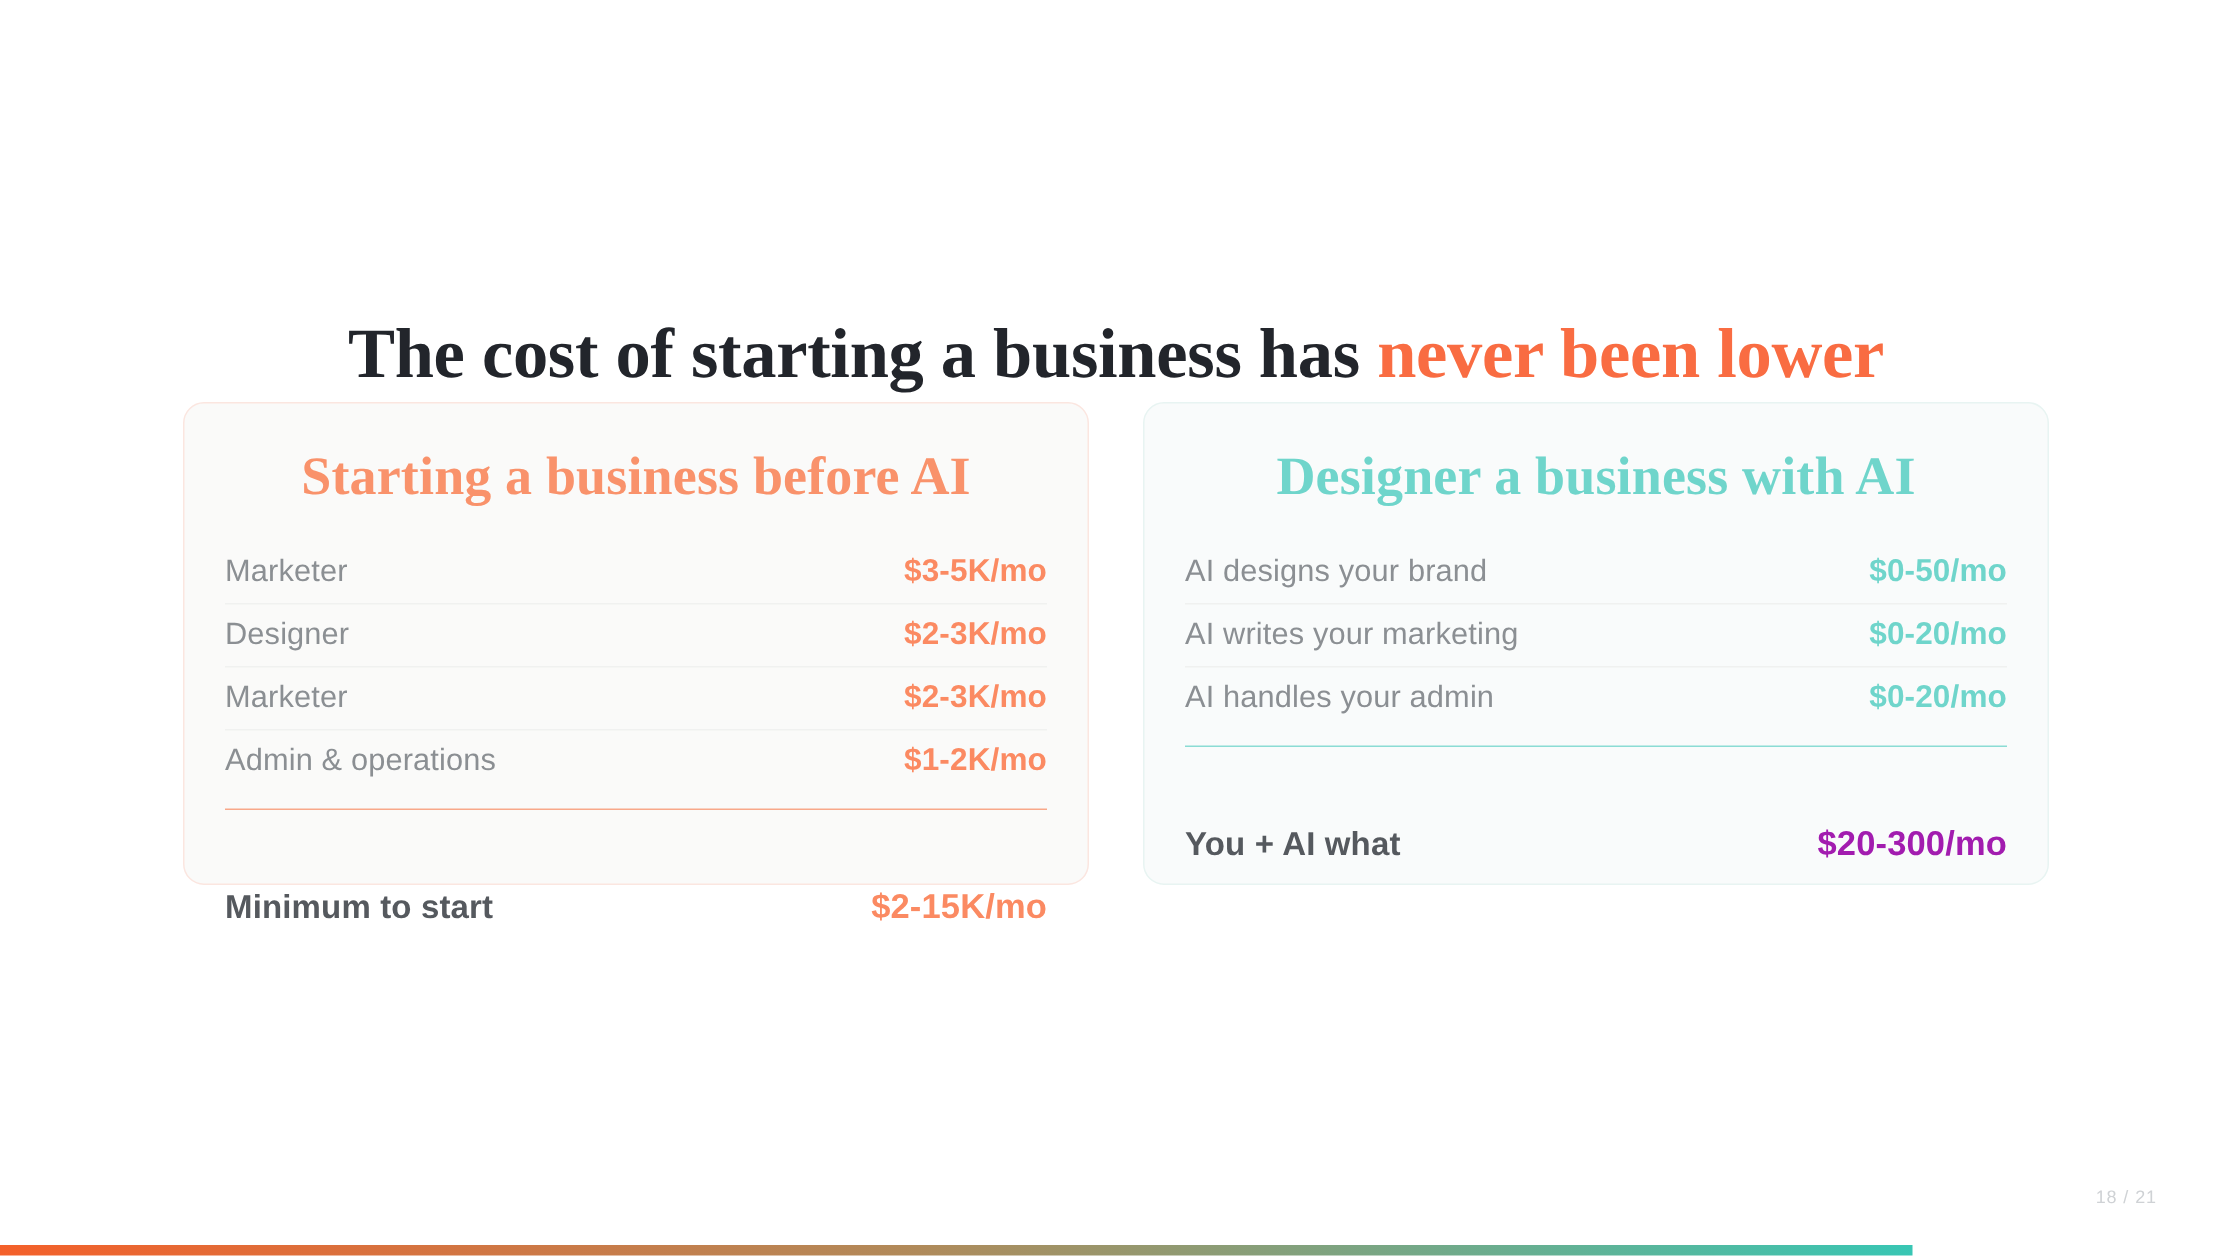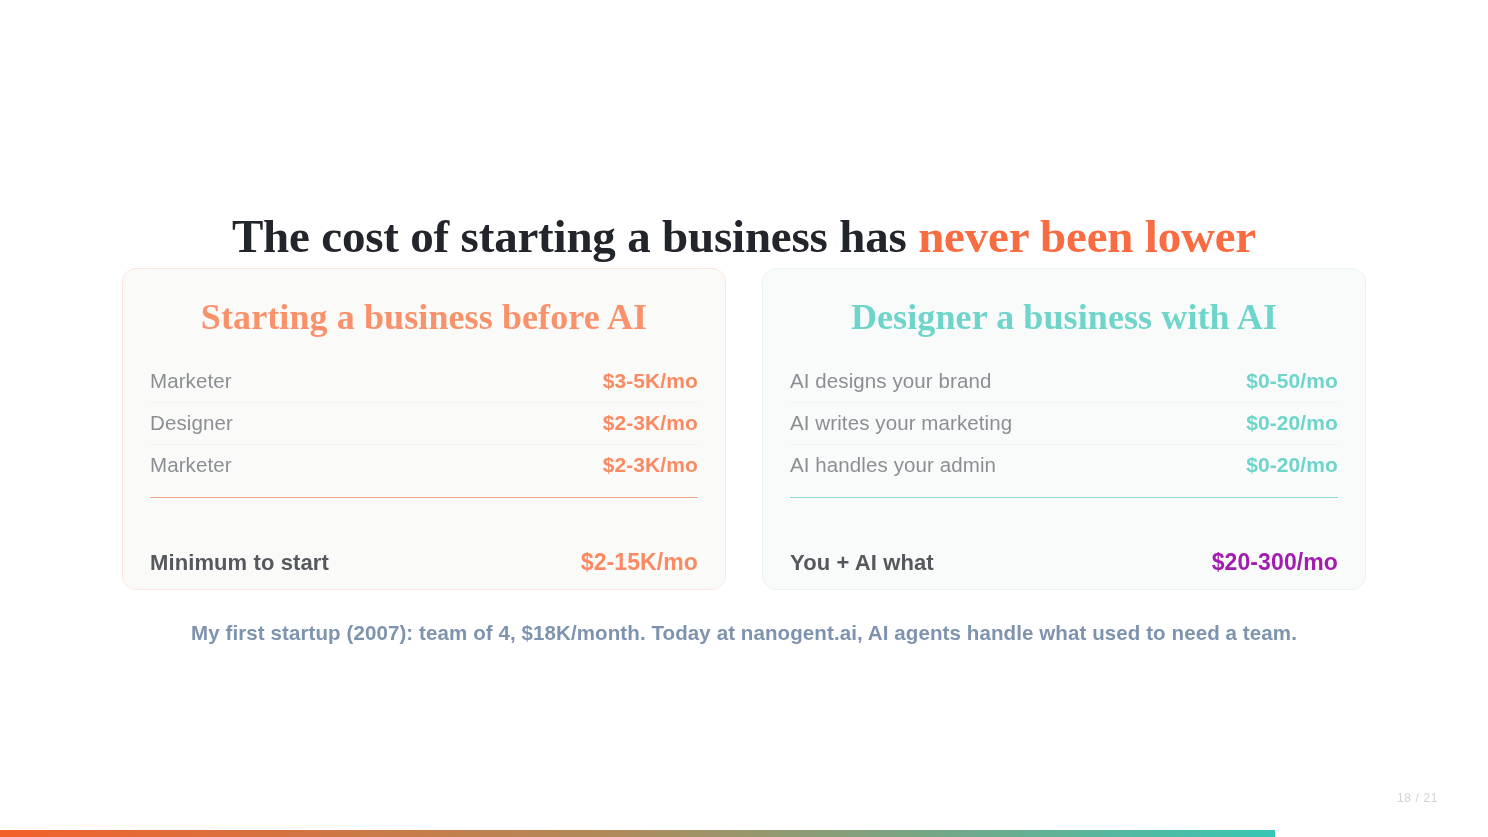--- a/index.html
+++ b/index.html
@@ -186,20 +186,24 @@
           <span class="value">$3-5K/mo</span>
         </div>
         <div class="row">
           <span class="label">Designer</span>
           <span class="value">$2-3K/mo</span>
         </div>
         <div class="row">
           <span class="label">Marketer</span>
           <span class="value">$2-3K/mo</span>
         </div>
+        <div class="row">
+          <span class="label">Admin &amp; operations</span>
+          <span class="value">$1-2K/mo</span>
+        </div>
       </div>
       <div class="divider"></div>
       <div class="total">
         <span class="label">Minimum to start</span>
         <span class="value">$2-15K/mo</span>
       </div>
     </div>
 
     <div class="card with">
       <div class="card-title">Designer a business with AI</div>
@@ -219,19 +223,18 @@
       </div>
       <div class="divider"></div>
       <div class="total">
         <span class="label">You + AI what</span>
         <span class="value">$20-300/mo</span>
       </div>
     </div>
 
   </div>
 
-  <div class="caption">My first startup (2007): team of 4, $18K/month. Today at nanogent.ai, AI agents handle what used to need a team.</div>
 
   <div class="page-number">18 / 21</div>
 
   <div class="bottom-bar"></div>
 
 </div>
 
 </body></html>

